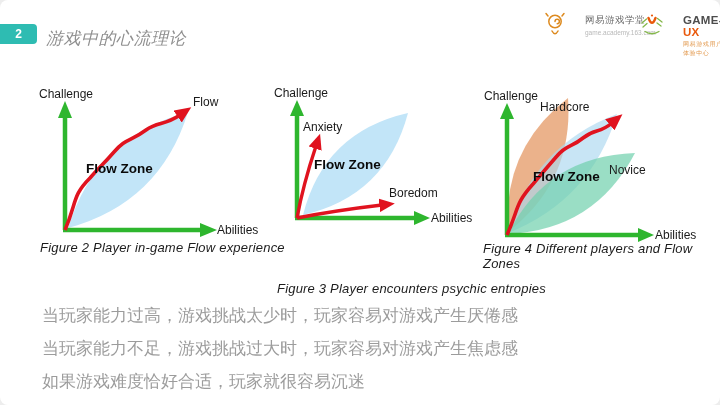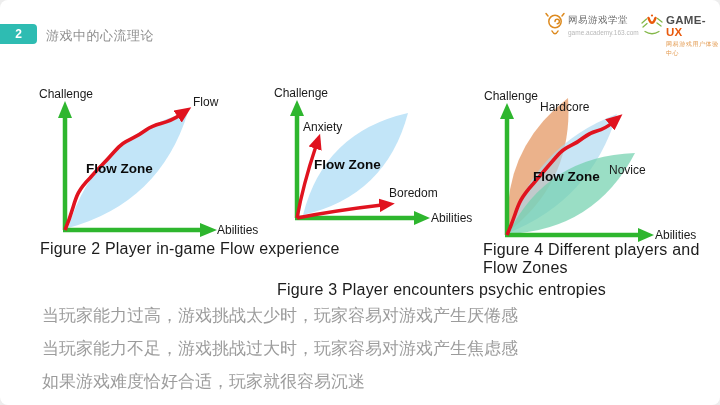--- a/index.html
+++ b/index.html
@@ -6,43 +6,43 @@
   html,body { background:#ededed; }
   body { font-family:"Liberation Sans", sans-serif; }
   .slide { position:relative; width:720px; height:405px; background:#ffffff;
            border-radius:8px; overflow:hidden; }
 
   
   .page-badge { position:absolute; left:0; top:24; width:37px; height:20px;
     background:#2ebcb2; color:#fff; font-size:12px; font-weight:bold;
     display:flex; align-items:center; justify-content:center;
     border-radius:0 4px 4px 0; top:24px; }
-  .header-title { position:absolute; left:46px; top:27px; font-size:13px;
-    color:#8f8f8f; letter-spacing:0.5px; }
+  .header-title { position:absolute; left:46px; top:27px; font-size:17px;
+    color:#8f8f8f; letter-spacing:0.5px;font-style:italic; }
 
-  .logo { position:absolute; display:flex; align-items:flex-start; gap:2px; }
+  .logo { position:absolute; display:flex; align-items:flex-start; gap:19px; }
   .logo-academy { left:544px; top:11px; }
   .logo-gameux  { left:640px; top:11px; }
   .logo-texts { display:flex; flex-direction:column; padding-top:3px; }
   .logo-name { font-size:9.5px; color:#6a6a6a; letter-spacing:0.5px; }
   .logo-url  { font-size:6.5px; color:#b8b8b8; margin-top:2px; }
   .brand-line { font-size:11.5px; font-weight:bold; letter-spacing:0.3px; }
   .brand-gray { color:#4d4d4d;text-align:right; }
   .brand-orange { color:#e9590c;margin-top:8px; }
   .brand-sub { font-size:6px; color:#e39a4f; letter-spacing:0.6px; margin-top:2px; }
 
   
   .fig-svg { position:absolute; }
   .fig2-svg { left:30px; top:84px; }
   .fig3-svg { left:270px; top:84px; }
   .fig4-svg { left:480px; top:86px; }
   .axis-label { font-size:12px; fill:#1a1a1a; }
   .zone-label { font-size:13.5px; font-weight:bold; fill:#0a0a0a; }
   .arrow-label { font-size:12px; fill:#1a1a1a; }
-  .fig-caption { position:absolute; font-size:16px; 
+  .fig-caption { position:absolute; font-size:13px; font-style:italic;
     color:#1c1c1c; letter-spacing:0.2px; }
   .cap2 { left:40px; top:240px; }
   .cap3 { left:277px; top:237px;margin-top:44px; }
   .cap4 { left:483px; top:241px; }
 
   
   .body-heading { position:absolute; left:42px; top:273px; font-size:16px;
     font-weight:bold; color:#0d0d0d; }
   .body-line { position:absolute; left:42px; font-size:17px; color:#9c9c9c; }
   .line-0 { top:304px; } .line-1 { top:337px; } .line-2 { top:370px; }

